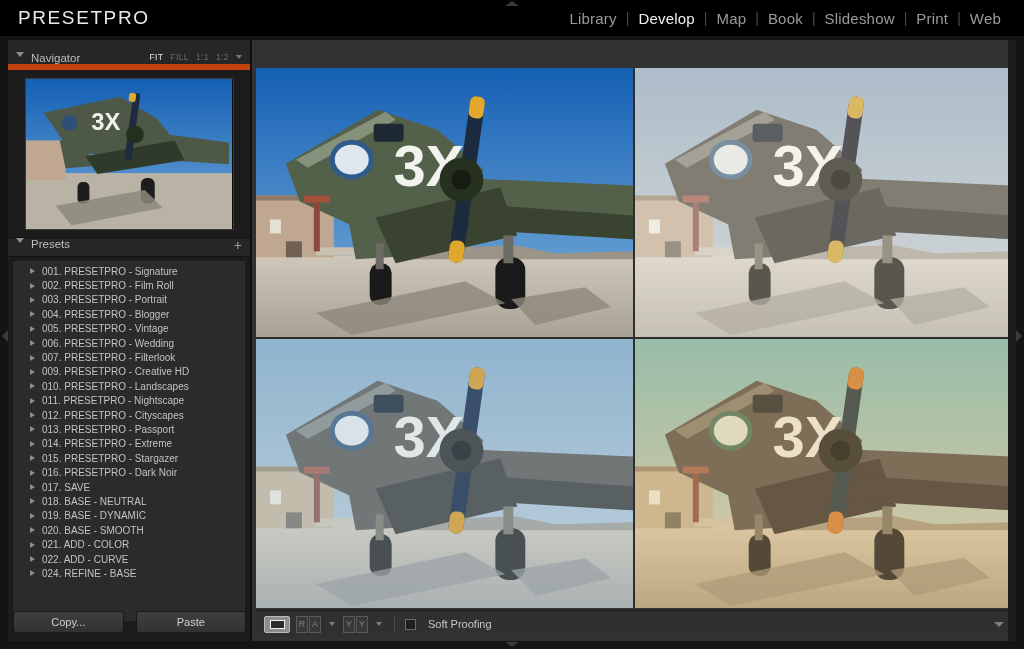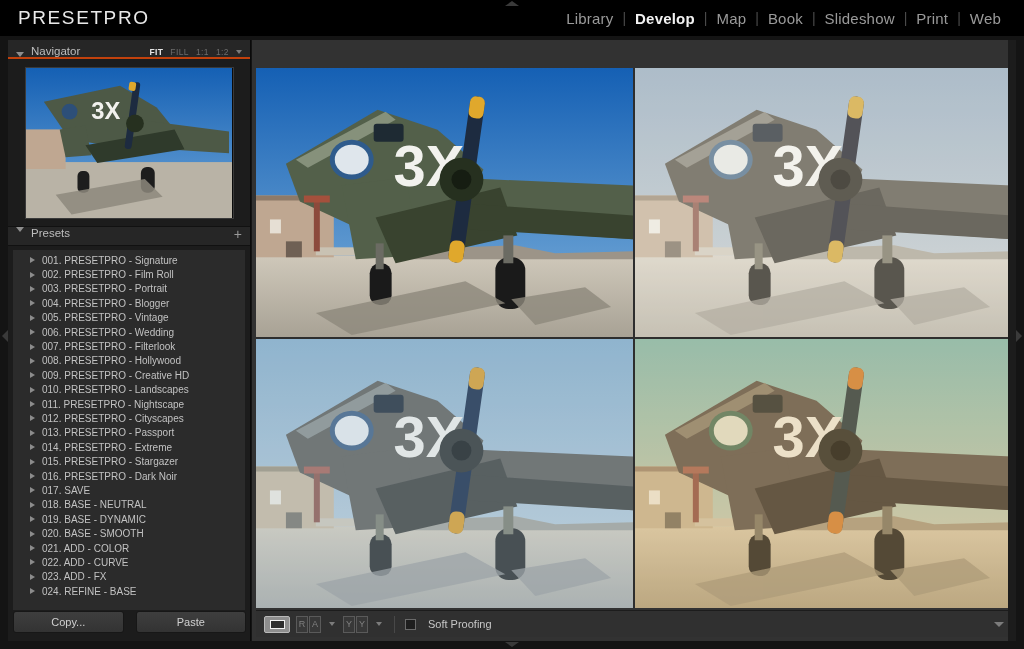--- a/index.html
+++ b/index.html
@@ -33,21 +33,21 @@
     margin-left: auto; margin-right: 14px;
     display: flex; align-items: center;
     font-size: 15px;
   }
   .module {
     color: #9a9a9a;
     padding: 0 9px;
     letter-spacing: .2px;
     cursor: default;
   }
-  .module.active { color: #f2f2f2; font-weight: 700; }
+  .module.active { color: #f2f2f2; font-weight: 400; }
   .module-sep { color: #4a4a4a; font-size: 14px; }
 
   .edge-arrow-top {
     position: absolute; left: 50%; top: 1px;
     transform: translateX(-50%);
     width: 0; height: 0;
     border-left: 7px solid transparent;
     border-right: 7px solid transparent;
     border-bottom: 5px solid #3a3a3a;
   }
@@ -76,42 +76,42 @@
 
   
   .left-panel {
     position: absolute; left: 8px; top: 40px;
     width: 243px; height: 601px;
     background: #1c1c1c;
     border-right: 1px solid #0a0a0a;
   }
   .panel-header {
     height: 19px;
-    display: flex; align-items: flex-end;
+    display: flex; align-items: flex-start;
     background: #262626;
-    border-bottom: 2px solid #c2410c;
-    padding: 0 8px;
+    border-bottom: 6px solid #c2410c;
+    padding: 12px 8px;
     font-size: 11px;
     color: #b4b4b4;
   }
   .disc {
     width: 0; height: 0;
     border-left: 4px solid transparent;
     border-right: 4px solid transparent;
     border-top: 5px solid #8e8e8e;
     margin-right: 7px;
   }
   .panel-title { font-size: 11.5px; color: #bdbdbd; }
   .nav-zoom {
     margin-left: auto;
     display: flex; align-items: center; gap: 7px;
     font-size: 8.5px; letter-spacing: .4px;
   }
   .nz { color: #6d6d6d; }
-  .nz.active { color: #e6e6e6; font-weight: 700; }
+  .nz.active { color: #e6e6e6; font-weight: 400; }
   .nz-caret {
     width: 0; height: 0;
     border-left: 3px solid transparent;
     border-right: 3px solid transparent;
     border-top: 4px solid #7a7a7a;
   }
 
   
   .nav-body {
     height: 167px;
@@ -380,24 +380,20 @@
       <div class="preset-row">
           <span class="preset-tri"></span>
           <span>006. PRESETPRO - Wedding</span>
         </div>
       <div class="preset-row">
           <span class="preset-tri"></span>
           <span>007. PRESETPRO - Filterlook</span>
         </div>
       <div class="preset-row">
           <span class="preset-tri"></span>
-          <span>008. PRESETPRO - Hollywood</span>
-        </div>
-      <div class="preset-row">
-          <span class="preset-tri"></span>
           <span>009. PRESETPRO - Creative HD</span>
         </div>
       <div class="preset-row">
           <span class="preset-tri"></span>
           <span>010. PRESETPRO - Landscapes</span>
         </div>
       <div class="preset-row">
           <span class="preset-tri"></span>
           <span>011. PRESETPRO - Nightscape</span>
         </div>
@@ -437,24 +433,20 @@
           <span class="preset-tri"></span>
           <span>020. BASE - SMOOTH</span>
         </div>
       <div class="preset-row">
           <span class="preset-tri"></span>
           <span>021. ADD - COLOR</span>
         </div>
       <div class="preset-row">
           <span class="preset-tri"></span>
           <span>022. ADD - CURVE</span>
-        </div>
-      <div class="preset-row">
-          <span class="preset-tri"></span>
-          <span>023. ADD - FX</span>
         </div>
       <div class="preset-row">
           <span class="preset-tri"></span>
           <span>024. REFINE - BASE</span>
         </div>
     </div>
 
     <div class="cp-bar">
       <div class="cp-btn">Copy...</div>
       <div class="cp-btn">Paste</div>

